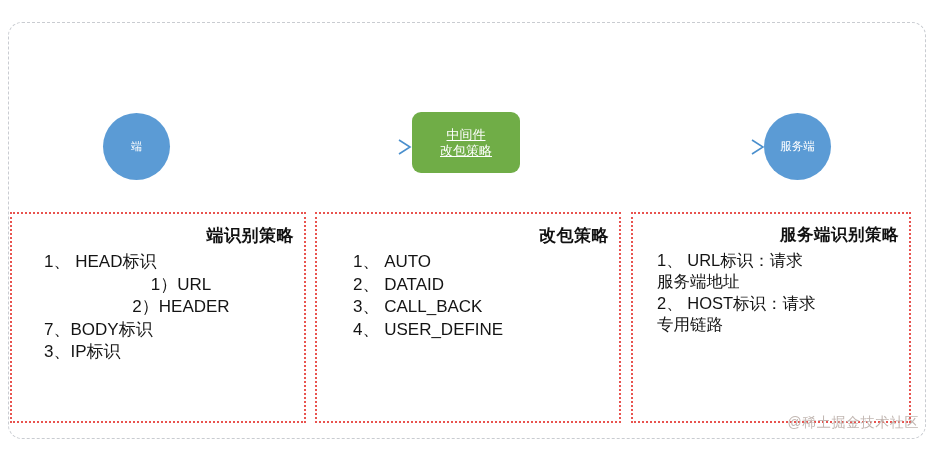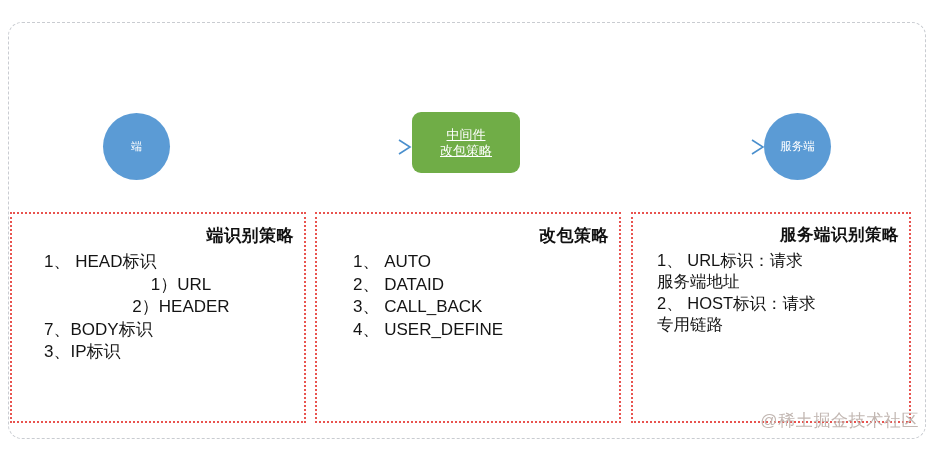--- a/index.html
+++ b/index.html
@@ -127,21 +127,21 @@
   #panel-repack .panel-line { padding-left: 22px; }
   #panel-server .panel-line { padding-left: 10px; font-size: 16.5px; line-height: 1.30; }
 
   .indent-1 { padding-left: 46px !important; text-align: center; }
 
   
   .watermark {
     position: absolute;
     right: 22px;
     bottom: 17px;
-    font-size: 17px;
+    font-size: 14px;
     color: #c2b7b2;
     letter-spacing: 0.6px;
     z-index: 5;
     white-space: nowrap;
   }
 </style>
 </head>
 <body>
 
 <div id="canvas">

